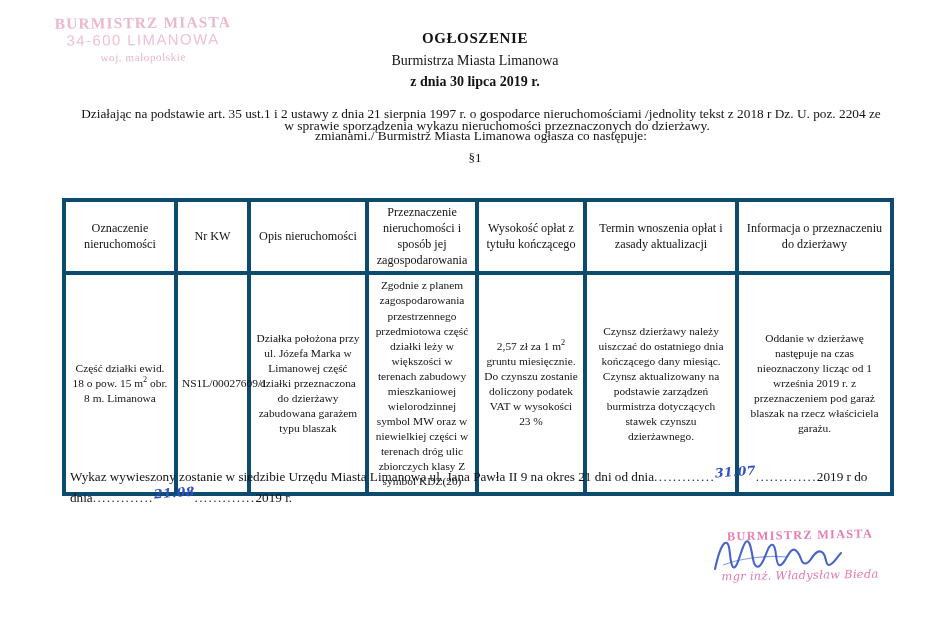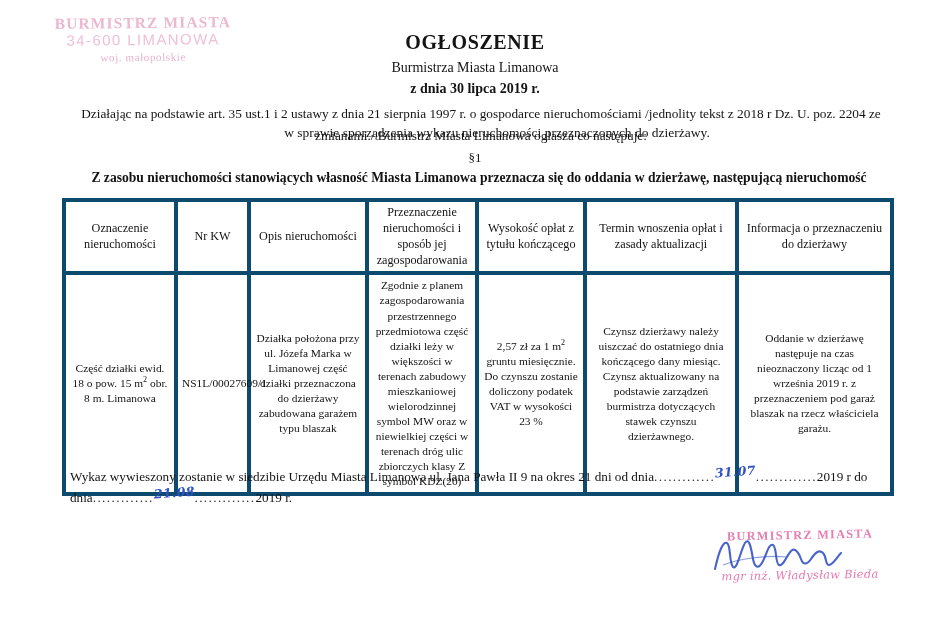--- a/index.html
+++ b/index.html
@@ -59,21 +59,21 @@
 
   
   .doc-head {
     position: absolute;
     left: 0;
     right: 0;
     top: 28px;
     text-align: center;
   }
   .doc-head .h-title {
-    font-size: 20px;
+    font-size: 15px;
     font-weight: bold;
     letter-spacing: .6px;
     line-height: 1.45;
   }
   .doc-head .h-sub {
     font-size: 14px;
     font-weight: normal;
     line-height: 1.5;
   }
   .doc-head .h-date {
@@ -234,21 +234,20 @@
   <div class="doc-head">
     <div class="h-title">OGŁOSZENIE</div>
     <div class="h-sub">Burmistrza Miasta Limanowa</div>
     <div class="h-date">z dnia 30 lipca 2019 r.</div>
     <div class="h-scope">w sprawie sporządzenia wykazu nieruchomości przeznaczonych do dzierżawy.</div>
   </div>
 
   <div class="intro">Działając na podstawie art. 35 ust.1 i 2 ustawy z dnia 21 sierpnia 1997 r. o gospodarce nieruchomościami /jednolity tekst z 2018 r Dz. U. poz. 2204 ze zmianami./ Burmistrz Miasta Limanowa ogłasza co następuje:</div>
 
   <div class="para-mark">§1</div>
-  <div class="lead">Z zasobu nieruchomości stanowiących własność Miasta Limanowa przeznacza się do oddania w dzierżawę, następującą nieruchomość</div>
 
   <div class="tbl-wrap">
     <table class="listing">
       <colgroup>
         <col class="c1">
           <col class="c2">
           <col class="c3">
           <col class="c4">
         <col class="c5">
           <col class="c6">

